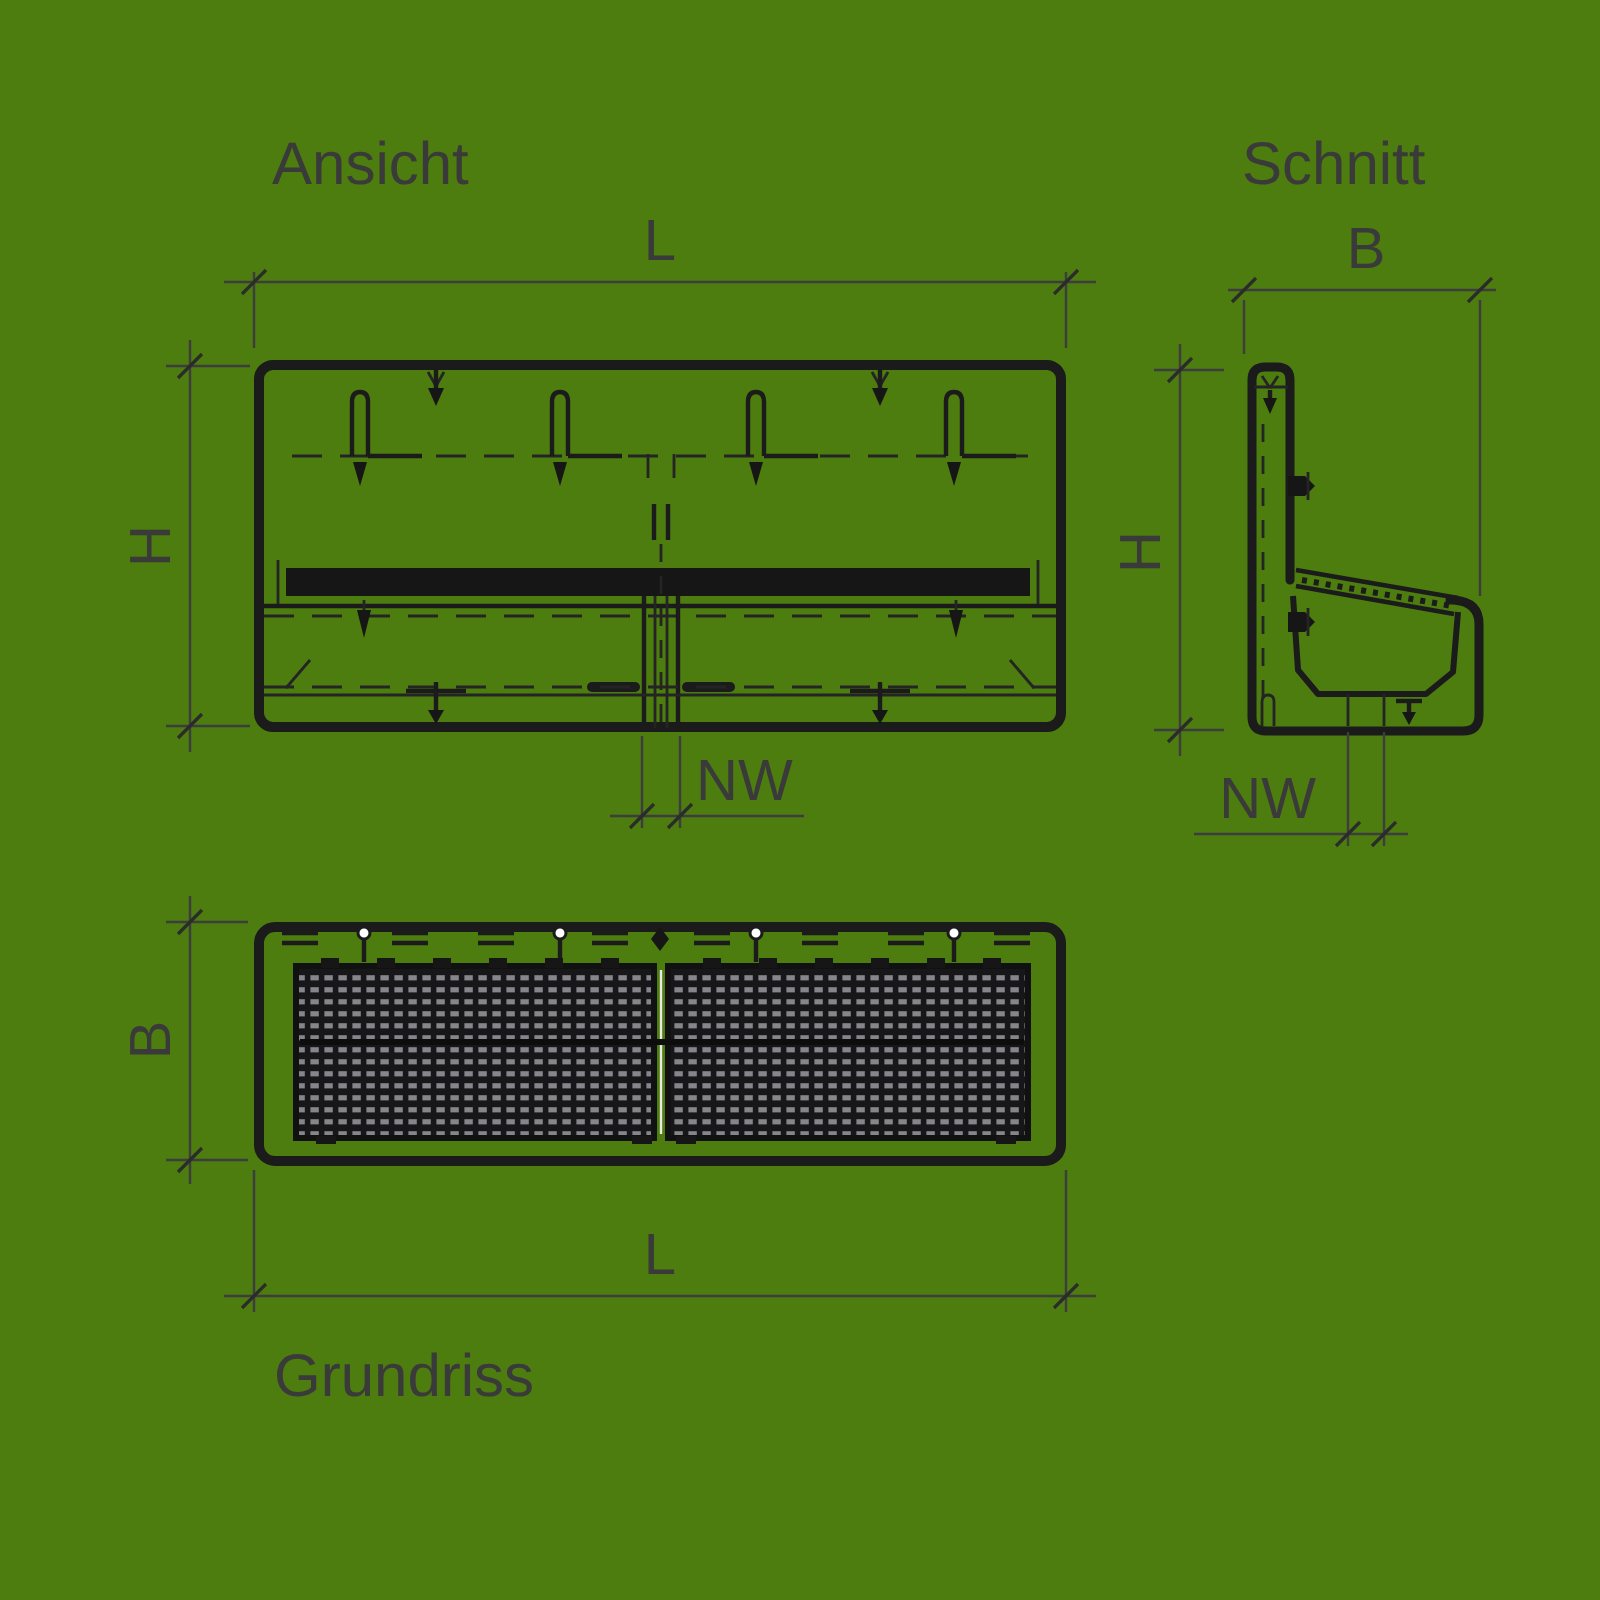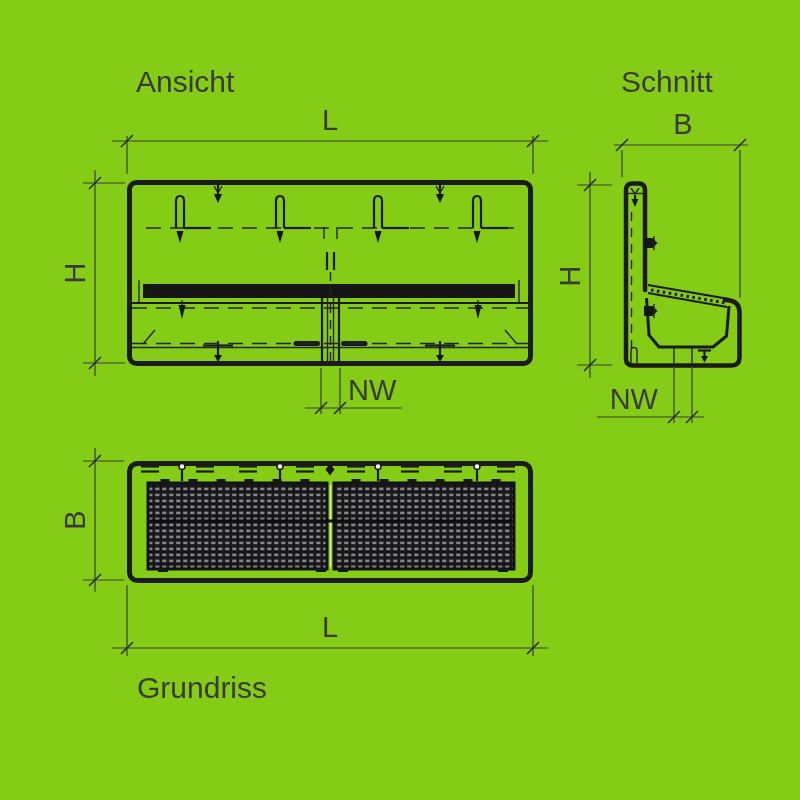--- a/index.html
+++ b/index.html
@@ -1,16 +1,16 @@
 <!DOCTYPE html>
 <html><head>
 <meta charset="utf-8">
 <style>
   html,body{margin:0;padding:0;background:#ffffff;}
-  .stage{position:relative;width:800px;height:800px;background:#84cc16;overflow:hidden;}
+  .stage{position:relative;width:800px;height:800px;background:#4d7c0f;overflow:hidden;}
   svg text{font-family:"Liberation Sans",sans-serif;fill:#3a3a3a;}
   .ttl{font-size:30px;}
   .lbl{font-size:29px;}
   .outline{fill:none;stroke:#1b1b1b;stroke-width:5;stroke-linejoin:round;stroke-linecap:round;}
   .t4{stroke-width:4.5;}
   .med{fill:none;stroke:#1b1b1b;stroke-width:2.2;}
   .med3{fill:none;stroke:#1b1b1b;stroke-width:3;stroke-linejoin:round;}
   .thin{fill:none;stroke:#242424;stroke-width:1.4;}
   .dash{stroke-dasharray:15 9;}
   .dash2{stroke-dasharray:9 7;}

